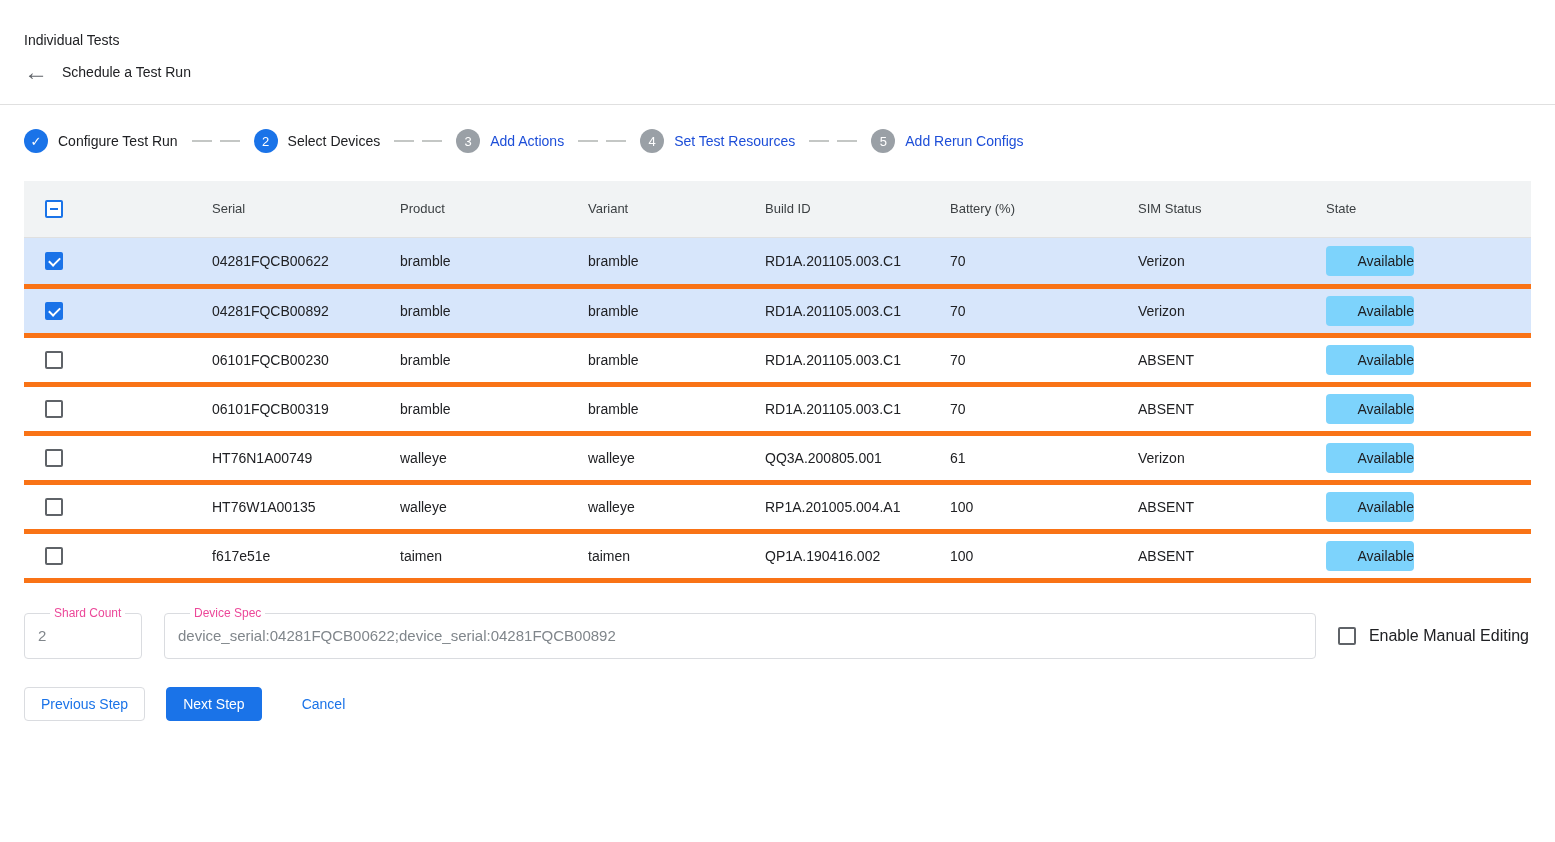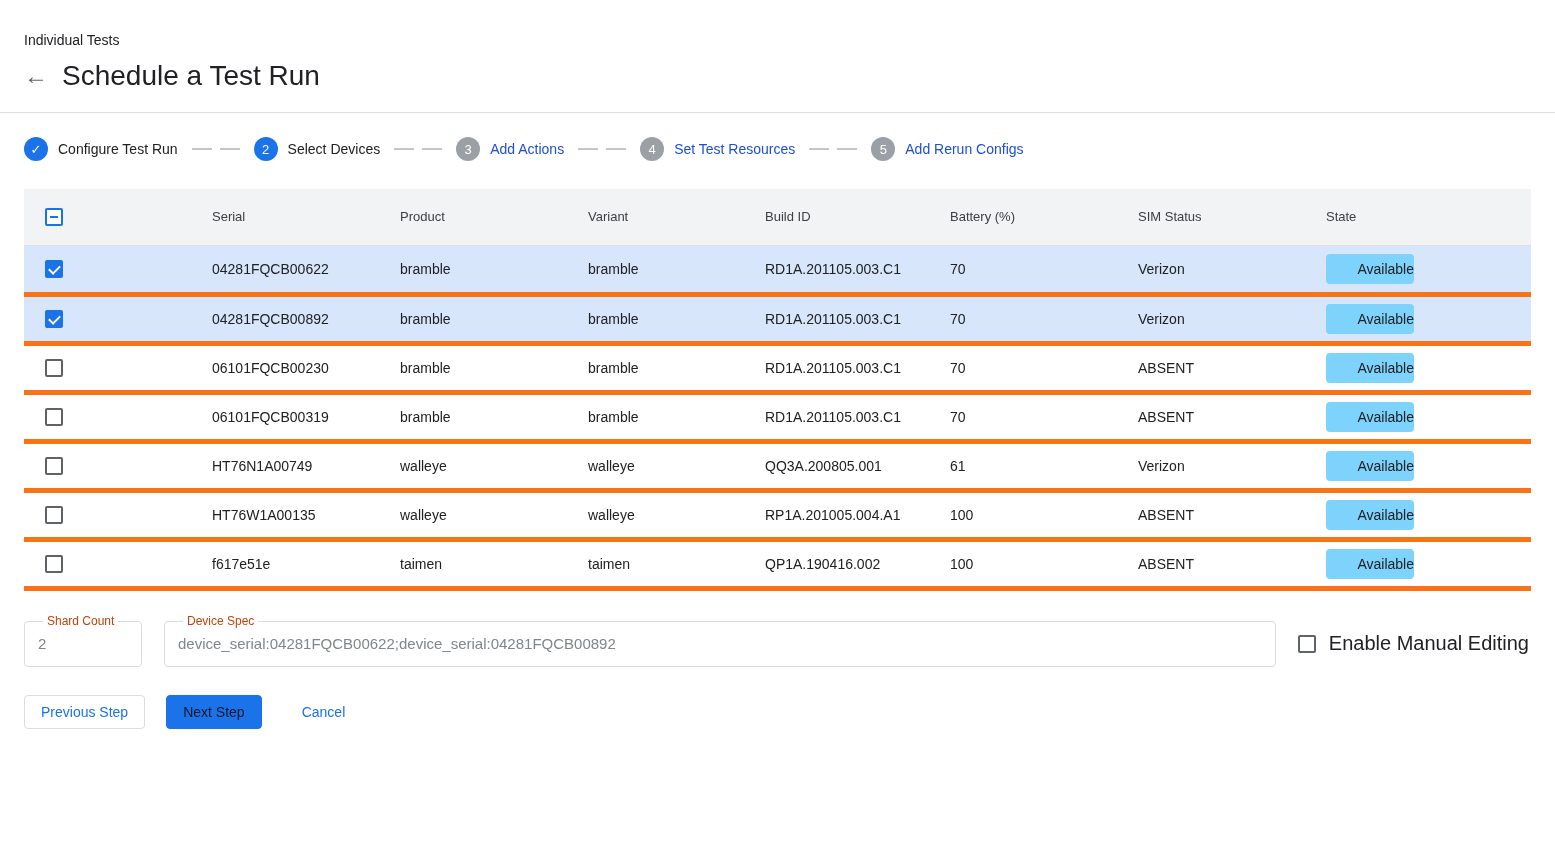--- a/index.html
+++ b/index.html
@@ -8,21 +8,21 @@
     color:#202124;
     background:#fff;
     width:1555px;
     height:842px;
     overflow:hidden;
   }
   .page-header { padding:32px 24px 0; }
   .breadcrumb { font-size:14px; color:#202124; margin-bottom:10px; }
   .title-row { display:flex; align-items:center; gap:14px; padding:2px 0 20px; }
   .back-arrow { font-size:24px; color:#5f6368; cursor:pointer; line-height:1; }
-  .page-title { font-size:28px; font-weight:400; color:#202124; }
+  .page-title { font-size:14px; font-weight:400; color:#202124; }
   .divider { border-bottom:1px solid #e0e0e0; }
 
   
   .stepper { display:flex; align-items:center; padding:24px 24px 28px; }
   .step { display:flex; align-items:center; gap:10px; cursor:pointer; }
   .step-circle {
     width:24px; height:24px; border-radius:50%;
     color:#fff; font-size:13px; font-weight:500;
     display:flex; align-items:center; justify-content:center;
     flex:0 0 auto;
@@ -82,44 +82,44 @@
   .form-row {
     display:flex; align-items:center; gap:22px;
     margin:30px 24px 0; height:46px;
   }
   .field {
     position:relative; border:1px solid #dadce0; border-radius:4px;
     height:46px; display:flex; align-items:center; padding:0 13px;
     background:#fff;
   }
   .field-label {
-    position:absolute; top:-8px; left:18px; background:#fff;
-    padding:0 4px; font-size:12px; color:#c2410c; white-space:nowrap;
+    position:absolute; top:-8px; left:25px; background:#fff;
+    padding:0 4px; font-size:12px; color:#ec4899; white-space:nowrap;
   }
   .field-value {
     color:#80868b; font-size:15px; white-space:nowrap;
     overflow:hidden; text-overflow:ellipsis;
   }
   .shard-field { width:118px; flex:0 0 auto; }
   .spec-field { flex:1 1 auto; max-width:1152px;align-items:center; }
   .manual-edit {
     display:flex; align-items:center; gap:13px; margin-left:auto;
     cursor:pointer; flex:0 0 auto; padding-right:2px;
   }
-  .manual-edit-label { font-size:20px; color:#202124; white-space:nowrap; }
+  .manual-edit-label { font-size:16px; color:#202124; white-space:nowrap; }
 
   
   .actions { display:flex; align-items:center; gap:21px; margin:28px 24px 0; }
   .btn {
     font-family:"Liberation Sans", sans-serif;
     font-size:14px; font-weight:400; border-radius:4px;
     padding:9px 16px; cursor:pointer; line-height:1;
   }
   .btn-outline { background:#fff; border:1px solid #dadce0; color:#1a73e8; }
-  .btn-primary { background:#1a73e8; border:1px solid #1a73e8; color:#0f172a; }
+  .btn-primary { background:#1a73e8; border:1px solid #1a73e8; color:#ffffff; }
   .btn-text { background:none; border:none; color:#1a73e8; margin-left:15px; padding:9px 4px; }
 </style>
 </head>
 <body>
 
 <div class="page-header">
   <div class="breadcrumb">Individual Tests</div>
   <div class="title-row">
     <span class="back-arrow">←</span>
     <h1 class="page-title">Schedule a Test Run</h1>

